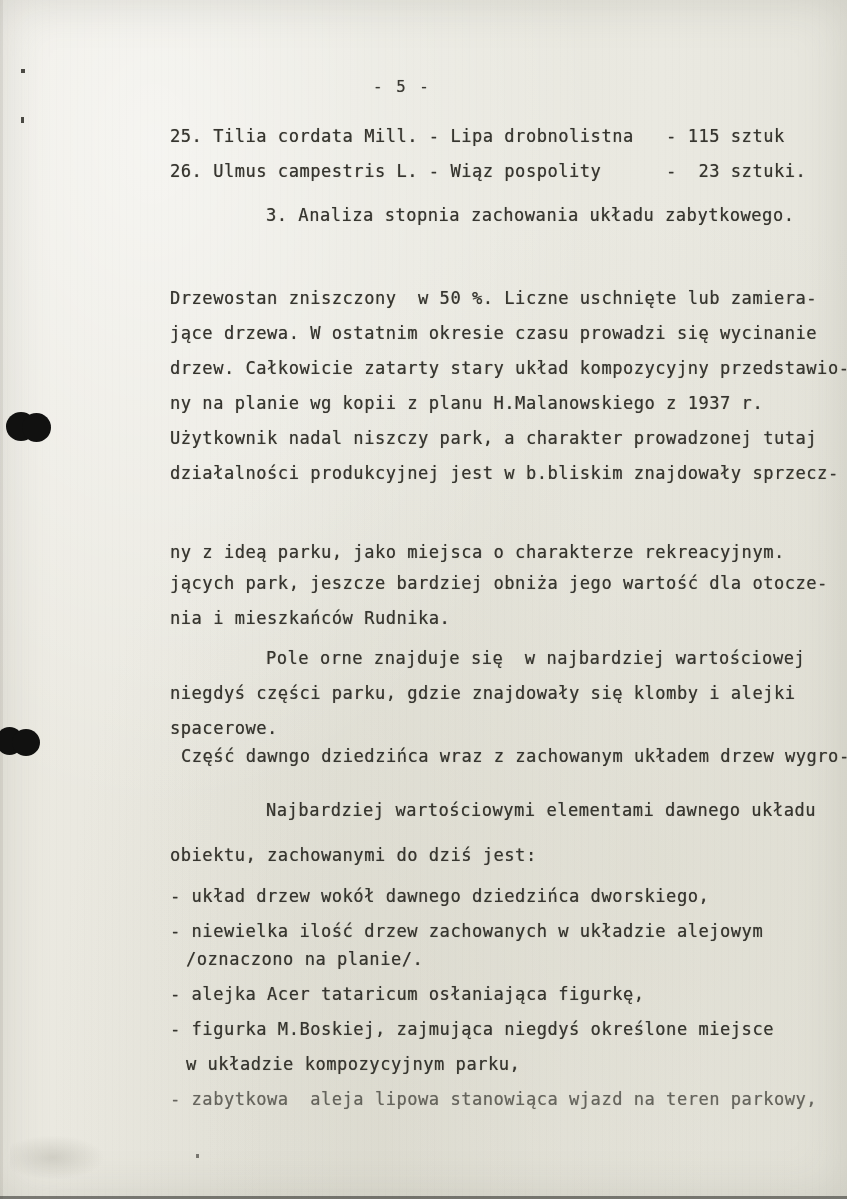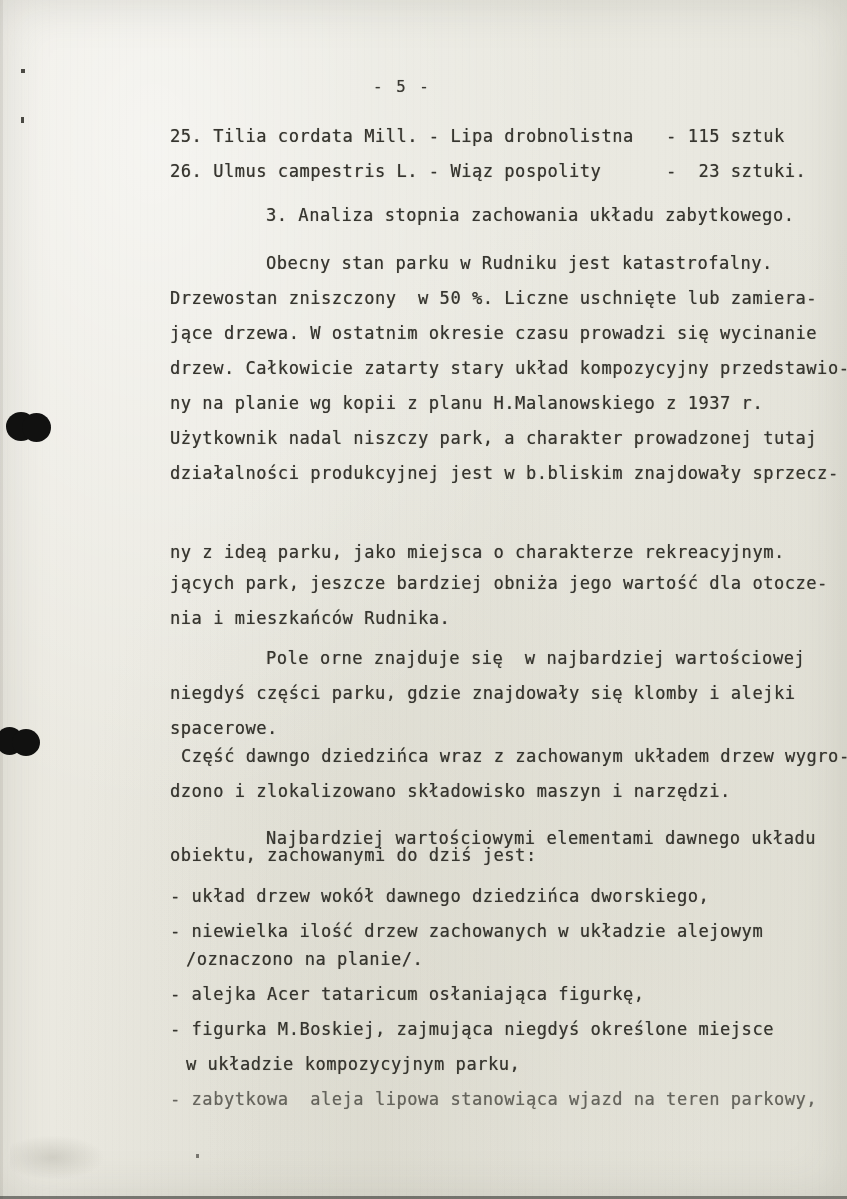--- a/index.html
+++ b/index.html
@@ -132,21 +132,20 @@
   <div class="text-block">
 
     <div class="line page-number" style="left:373px; top:80px;">- 5 -</div>
 
     <div class="line" style="left:170px; top:128px;">25. Tilia cordata Mill. - Lipa drobnolistna   - 115 sztuk</div>
 
     <div class="line" style="left:170px; top:163px;">26. Ulmus campestris L. - Wiąz pospolity      -  23 sztuki.</div>
 
     <div class="line" style="left:266px; top:207px;">3. Analiza stopnia zachowania układu zabytkowego.</div>
 
-    <div class="line" style="left:266px; top:255px;">Obecny stan parku w Rudniku jest katastrofalny.</div>
 
     <div class="line" style="left:170px; top:290px;">Drzewostan zniszczony  w 50 %. Liczne uschnięte lub zamiera-</div>
 
     <div class="line" style="left:170px; top:325px;">jące drzewa. W ostatnim okresie czasu prowadzi się wycinanie</div>
 
     <div class="line" style="left:170px; top:360px;">drzew. Całkowicie zatarty stary układ kompozycyjny przedstawio-</div>
 
     <div class="line" style="left:170px; top:395px;">ny na planie wg kopii z planu H.Malanowskiego z 1937 r.</div>
 
     <div class="line" style="left:170px; top:430px;">Użytkownik nadal niszczy park, a charakter prowadzonej tutaj</div>
@@ -161,23 +160,22 @@
     <div class="line" style="left:170px; top:610px;">nia i mieszkańców Rudnika.</div>
 
     <div class="line" style="left:266px; top:650px;">Pole orne znajduje się  w najbardziej wartościowej</div>
 
     <div class="line" style="left:170px; top:685px;">niegdyś części parku, gdzie znajdowały się klomby i alejki</div>
 
     <div class="line" style="left:170px; top:720px;">spacerowe.</div>
 
     <div class="line" style="left:181px; top:748px;">Część dawngo dziedzińca wraz z zachowanym układem drzew wygro-</div>
 
-    <div class="line" style="left:170px; top:783px;">dzono i zlokalizowano składowisko maszyn i narzędzi.</div>
 
-    <div class="line" style="left:266px; top:830px;">Najbardziej wartościowymi elementami dawnego układu</div>
+    <div class="line" style="left:266px; top:802px;">Najbardziej wartościowymi elementami dawnego układu</div>
 
     <div class="line" style="left:170px; top:847px;">obiektu, zachowanymi do dziś jest:</div>
 
     <div class="line" style="left:170px; top:888px;">- układ drzew wokół dawnego dziedzińca dworskiego,</div>
 
     <div class="line" style="left:170px; top:923px;">- niewielka ilość drzew zachowanych w układzie alejowym</div>
 
     <div class="line" style="left:186px; top:951px;">/oznaczono na planie/.</div>
 
     <div class="line" style="left:170px; top:986px;">- alejka Acer tataricum osłaniająca figurkę,</div>

